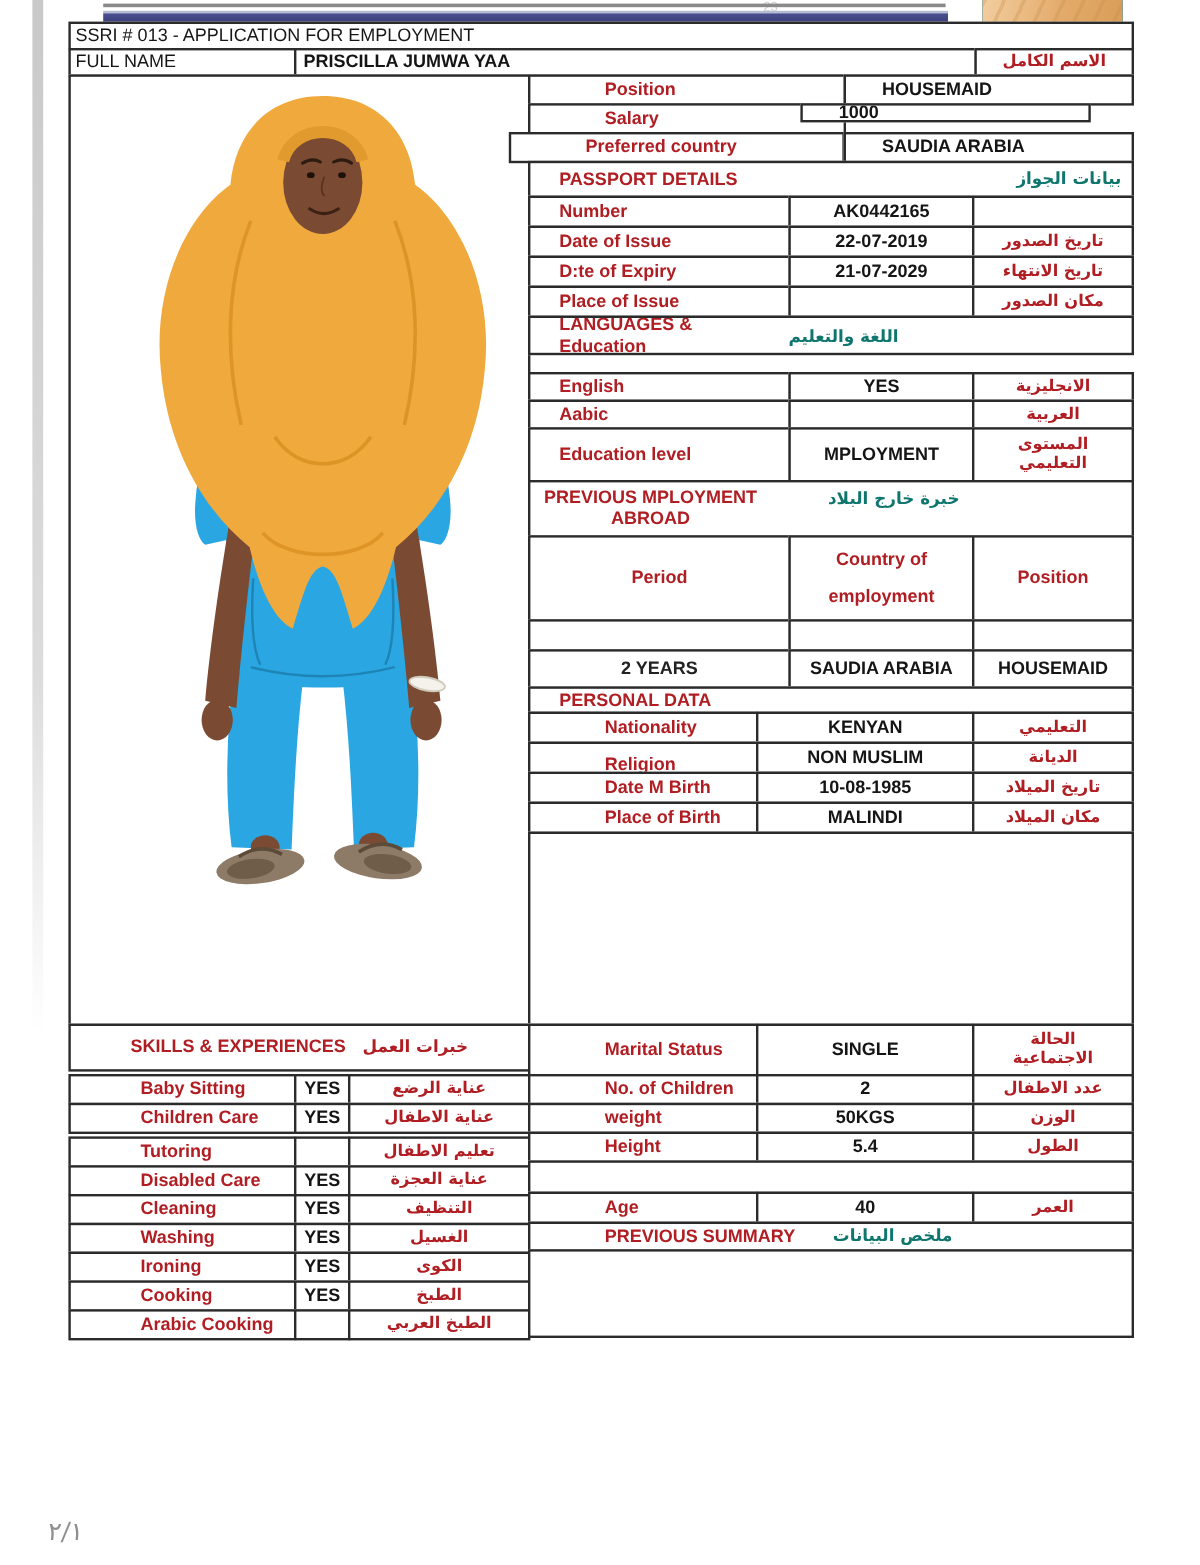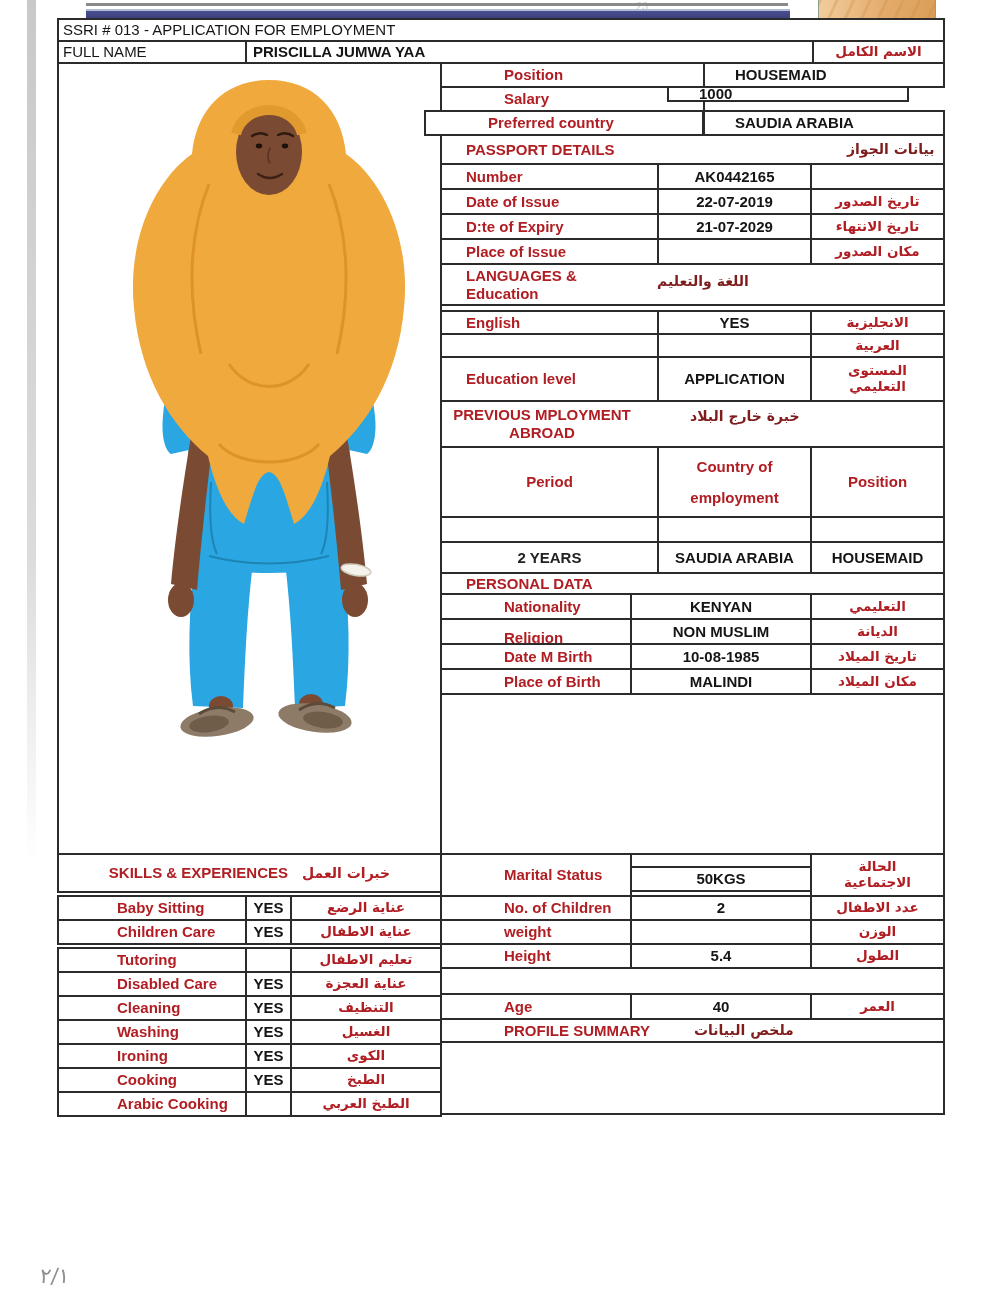--- a/index.html
+++ b/index.html
@@ -8,21 +8,21 @@
   .c{position:absolute;box-sizing:border-box;border:2px solid #2b2b2b;background:#fff;
      display:flex;align-items:center;font-size:15px;line-height:1.18;overflow:hidden}
   .red{color:#b01e23;font-weight:bold}
   .blk{color:#151515;font-weight:bold}
   .nrm{color:#161616;font-weight:normal}
   .sb{color:#222;font-weight:600}
   .ctr{justify-content:center;text-align:center}
   .ar{font-family:"DejaVu Sans",sans-serif;font-size:13.5px}
   .pl6{padding-left:6px}.pl14{padding-left:4px}.pl24{padding-left:24px}
   .pl30{padding-left:30px}.pl58{padding-left:58px}.pl62{padding-left:62px}
-  .hdrAr{position:absolute;font-weight:bold;color:#7f1d1d;
+  .hdrAr{position:absolute;font-weight:bold;color:#0f766e;
          font-family:"DejaVu Sans",sans-serif;font-size:14px}
   .wrap84{display:inline-block;width:84px;text-align:center}
   .wrap80{display:inline-block;width:80px;text-align:center}
   .lh2{line-height:2.1}
   .edge-strip{position:absolute;left:27px;top:0;width:9px;height:862px;
       background:linear-gradient(180deg,#c9c9c9,#dcdcdc 65%,rgba(220,220,220,0))}
   .rule-gray{position:absolute;left:86px;top:3px;width:702px;height:3px;background:#8a8a8a}
   .rule-navy{position:absolute;left:86px;top:9px;width:704px;height:13px;
       background:linear-gradient(#4a4f92,#34386f);border-top:2px solid #b2bcd2;box-sizing:border-box}
   .artifact{position:absolute;left:636px;top:0;width:34px;height:9px;overflow:hidden;
@@ -134,31 +134,32 @@
   <div class="c red pl24" style="left:440px;top:188px;width:219px;height:27px">Date of Issue</div>
   <div class="c blk ctr" style="left:657px;top:188px;width:155px;height:27px">22-07-2019</div>
   <div class="c red ar ctr" dir="rtl" style="left:810px;top:188px;width:135px;height:27px">تاريخ الصدور</div>
   <div class="c red pl24" style="left:440px;top:213px;width:219px;height:27px">D:te of Expiry</div>
   <div class="c blk ctr" style="left:657px;top:213px;width:155px;height:27px">21-07-2029</div>
   <div class="c red ar ctr" dir="rtl" style="left:810px;top:213px;width:135px;height:27px">تاريخ الانتهاء</div>
   <div class="c red pl24" style="left:440px;top:238px;width:219px;height:27px">Place of Issue</div>
   <div class="c blk ctr" style="left:657px;top:238px;width:155px;height:27px"></div>
   <div class="c red ar ctr" dir="rtl" style="left:810px;top:238px;width:135px;height:27px">مكان الصدور</div>
 
-  <div class="c" style="left:440px;top:263px;width:505px;height:43px">
+  <div class="c" style="left:440px;top:263px;width:505px;height:33px">
     <span class="red pl24" style="width:150px">LANGUAGES &amp; Education</span>
     <span class="hdrAr" dir="rtl" style="left:215px;top:8px">اللغة والتعليم</span>
   </div>
   <div class="c red pl24" style="left:440px;top:310px;width:219px;height:25px">English</div>
   <div class="c blk ctr" style="left:657px;top:310px;width:155px;height:25px">YES</div>
   <div class="c red ar ctr" dir="rtl" style="left:810px;top:310px;width:135px;height:25px">الانجليزية</div>
+  <div class="c red pl24" style="left:440px;top:333px;width:219px;height:25px">Aabic</div>
   <div class="c blk ctr" style="left:657px;top:333px;width:155px;height:25px"></div>
   <div class="c red ar ctr" dir="rtl" style="left:810px;top:333px;width:135px;height:25px">العربية</div>
   <div class="c red pl24" style="left:440px;top:356px;width:219px;height:46px">Education level</div>
-  <div class="c blk ctr" style="left:657px;top:356px;width:155px;height:46px">APPLICATION</div>
+  <div class="c blk ctr" style="left:657px;top:356px;width:155px;height:46px">MPLOYMENT</div>
   <div class="c red ar ctr" dir="rtl" style="left:810px;top:356px;width:135px;height:46px">
     <span class="wrap80">المستوى التعليمي</span>
   </div>
 
   <div class="c" style="left:440px;top:400px;width:505px;height:48px">
     <span class="red ctr" style="display:inline-block;width:200px;text-align:center">PREVIOUS MPLOYMENT ABROAD</span>
     <span class="hdrAr" dir="rtl" style="left:248px;top:6px">خبرة خارج البلاد</span>
   </div>
   <div class="c red ctr" style="left:440px;top:446px;width:219px;height:72px">Period</div>
   <div class="c red ctr lh2" style="left:657px;top:446px;width:155px;height:72px">
@@ -230,30 +231,30 @@
 
   <div class="c red pl62" style="left:440px;top:853px;width:192px;height:44px">Marital Status</div>
   <div class="c blk ctr" style="left:630px;top:853px;width:182px;height:44px">SINGLE</div>
   <div class="c red ar ctr" dir="rtl" style="left:810px;top:853px;width:135px;height:44px">
     <span class="wrap84">الحالة الاجتماعية</span>
   </div>
   <div class="c red pl62" style="left:440px;top:895px;width:192px;height:26px">No. of Children</div>
   <div class="c blk ctr" style="left:630px;top:895px;width:182px;height:26px">2</div>
   <div class="c red ar ctr" dir="rtl" style="left:810px;top:895px;width:135px;height:26px">عدد الاطفال</div>
   <div class="c red pl62" style="left:440px;top:919px;width:192px;height:26px">weight</div>
-  <div class="c blk ctr" style="left:630px;top:866px;width:182px;height:26px">50KGS</div>
+  <div class="c blk ctr" style="left:630px;top:919px;width:182px;height:26px">50KGS</div>
   <div class="c red ar ctr" dir="rtl" style="left:810px;top:919px;width:135px;height:26px">الوزن</div>
   <div class="c red pl62" style="left:440px;top:943px;width:192px;height:26px">Height</div>
   <div class="c blk ctr" style="left:630px;top:943px;width:182px;height:26px">5.4</div>
   <div class="c red ar ctr" dir="rtl" style="left:810px;top:943px;width:135px;height:26px">الطول</div>
   <div class="c" style="left:440px;top:967px;width:505px;height:28px"></div>
   <div class="c red pl62" style="left:440px;top:993px;width:192px;height:27px">Age</div>
   <div class="c blk ctr" style="left:630px;top:993px;width:182px;height:27px">40</div>
   <div class="c red ar ctr" dir="rtl" style="left:810px;top:993px;width:135px;height:27px">العمر</div>
   <div class="c" style="left:440px;top:1018px;width:505px;height:25px">
-    <span class="red pl62">PROFILE SUMMARY</span>
+    <span class="red pl62">PREVIOUS SUMMARY</span>
     <span class="hdrAr" dir="rtl" style="left:252px">ملخص البيانات</span>
   </div>
   <div class="c" style="left:440px;top:1041px;width:505px;height:74px"></div>
 
   <div class="page-num" dir="ltr">٢/١</div>
 
 </div>
 
 </body></html>

